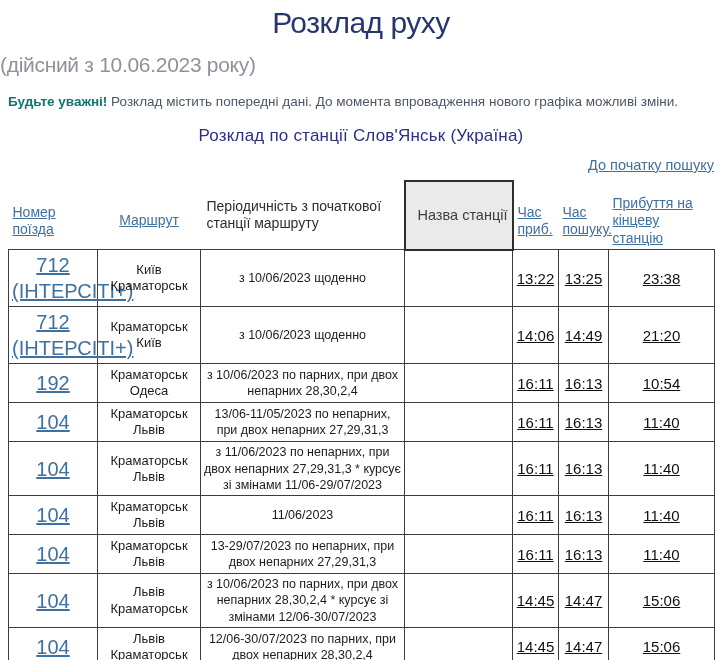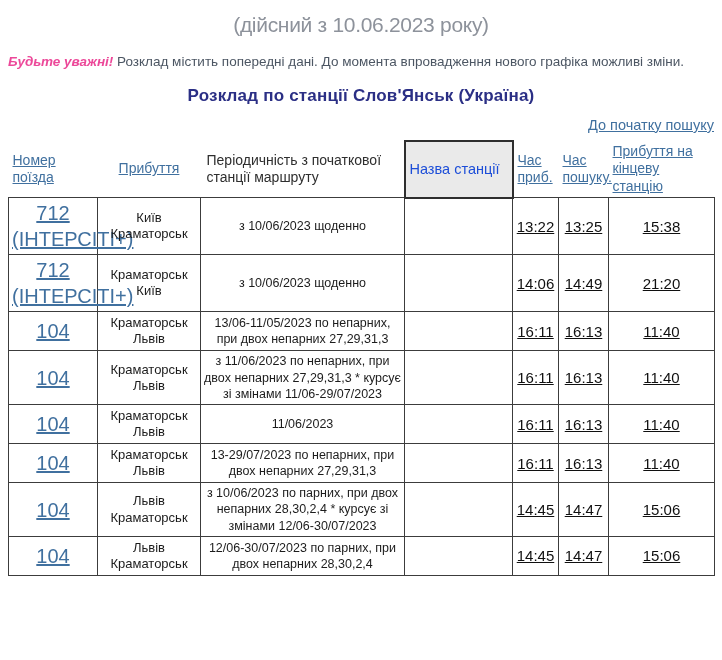--- a/index.html
+++ b/index.html
@@ -8,34 +8,34 @@
     width: 722px; height: 660px; overflow: hidden;
     background: #ffffff;
     font-family: "Liberation Sans", sans-serif;
   }
   .page-title {
     text-align: center; color: #26366e;
     font-size: 30px; line-height: 35px; font-weight: 400;
     letter-spacing: -0.5px; margin-top: 5px;
   }
   .page-subtitle {
-    text-align: center; color: #8d929b;
+    text-align: left; color: #8d929b;
     font-size: 21px; letter-spacing: -0.3px; margin-top: 13px;
   }
   .notice {
     margin: 17px 8px 0 8px;
     font-size: 13.5px; color: #4c5663; line-height: 1.25;
   }
-  .notice .notice-bold { color: #ec4899; font-weight: bold; font-style: italic; }
+  .notice .notice-bold { color: #0f766e; font-weight: bold; }
   .station-heading {
-    text-align: center; color: #2b2f85; font-weight: bold;
+    text-align: center; color: #2b2f85; font-weight: normal;
     font-size: 17px; margin-top: 15px; letter-spacing: 0.2px;
   }
   .back-link-wrap { text-align: right; margin: 11px 8px 7px 8px; font-size: 14.5px; }
-  a { color: #40709f; text-decoration: underline; cursor: pointer; }
+  a { color: #40709f; text-decoration: underline; cursor: pointer; margin-top: 12px; }
 
   table.schedule {
     border-collapse: collapse; table-layout: fixed;
     margin-left: 8px; width: 706px;
   }
   col.c-num   { width: 89px; }
   col.c-route { width: 103px; }
   col.c-per   { width: 204px; }
   col.c-stn   { width: 108px; }
   col.c-arr   { width: 46px; }
@@ -43,41 +43,42 @@
   col.c-fin   { width: 106px; }
 
   thead td {
     border: none; vertical-align: middle;
     padding: 2px 4px; font-size: 14px; height: 46px;
     color: #333; line-height: 1.25;
   }
   thead td.th-periodicity { font-size: 14px; color: #2e2e2e; padding-left: 6px; }
   thead td.th-station {
     border: 2px solid #2e2e2e; background: #eaeaea;
-    color: #1d4ed8; text-align: left; font-size: 14.5px;
+    color: #404040; text-align: right; font-size: 14.5px;
   }
   thead a { display: inline-block; }
 
   tbody td {
     border: 1px solid #3c3c3c;
     text-align: center; vertical-align: middle;
     padding: 2px 3px; height: 39px;
     color: #1c1c1c;
   }
   td.col-num { font-size: 20px; }
   td.col-num a span { display: block; line-height: 1.3; }
   td.col-route { font-size: 13px; line-height: 1.25; }
   td.col-route span { display: block; }
   td.col-period { font-size: 12.5px; line-height: 1.3; }
   td.col-time { font-size: 15px; color: #101010; text-decoration: underline; }
 </style>
 </head>
 <body>
 
 <div class="page-title">
+  <div>Розклад руху</div>
 </div>
 
 <div class="page-subtitle">(дійсний з 10.06.2023 року)</div>
 
 <div class="notice"><span class="notice-bold">Будьте уважні!</span><span> Розклад містить попередні дані. До момента впровадження нового графіка можливі зміни.</span></div>
 
 <div class="station-heading">Розклад по станції Слов'Янськ (Україна)</div>
 
 <div class="back-link-wrap">
   <a>До початку пошуку</a>
@@ -92,21 +93,21 @@
     <col class="c-arr">
       <col class="c-dep">
       <col class="c-fin">
   </colgroup>
   <thead>
     <tr>
       <td>
         <a>Номер поїзда</a>
       </td>
       <td style="text-align:center">
-        <a>Прибуття</a>
+        <a>Маршрут</a>
       </td>
       <td class="th-periodicity">Періодичність з початкової станції маршруту</td>
       <td class="th-station">Назва станції</td>
       <td>
         <a><span style="display:block">Час</span><span style="display:block">приб.</span></a>
       </td>
       <td>
         <a><span style="display:block">Час</span><span style="display:block">пошуку.</span></a>
       </td>
       <td>
@@ -120,38 +121,52 @@
       <a><span>712</span><span>(ІНТЕРСІТІ+)</span></a>
     </td>
     <td class="col-route">
       <span>Київ</span>
           <span>Краматорськ</span>
     </td>
     <td class="col-period">з 10/06/2023 щоденно</td>
     <td></td>
     <td class="col-time">13:22</td>
     <td class="col-time">13:25</td>
-    <td class="col-time">15:38</td>
+    <td class="col-time">23:38</td>
   </tr>
 
   <tr>
     <td class="col-num">
       <a><span>712</span><span>(ІНТЕРСІТІ+)</span></a>
     </td>
     <td class="col-route">
       <span>Краматорськ</span>
           <span>Київ</span>
     </td>
     <td class="col-period">з 10/06/2023 щоденно</td>
     <td></td>
     <td class="col-time">14:06</td>
     <td class="col-time">14:49</td>
     <td class="col-time">21:20</td>
   </tr>
 
+  <tr>
+    <td class="col-num">
+      <a><span>192</span><span></span></a>
+    </td>
+    <td class="col-route">
+      <span>Краматорськ</span>
+          <span>Одеса</span>
+    </td>
+    <td class="col-period">з 10/06/2023 по парних, при двох непарних 28,30,2,4</td>
+    <td></td>
+    <td class="col-time">16:11</td>
+    <td class="col-time">16:13</td>
+    <td class="col-time">10:54</td>
+  </tr>
 
   <tr>
     <td class="col-num">
       <a><span>104</span><span></span></a>
     </td>
     <td class="col-route">
       <span>Краматорськ</span>
           <span>Львів</span>
     </td>
     <td class="col-period">13/06-11/05/2023 по непарних, при двох непарних 27,29,31,3</td>

